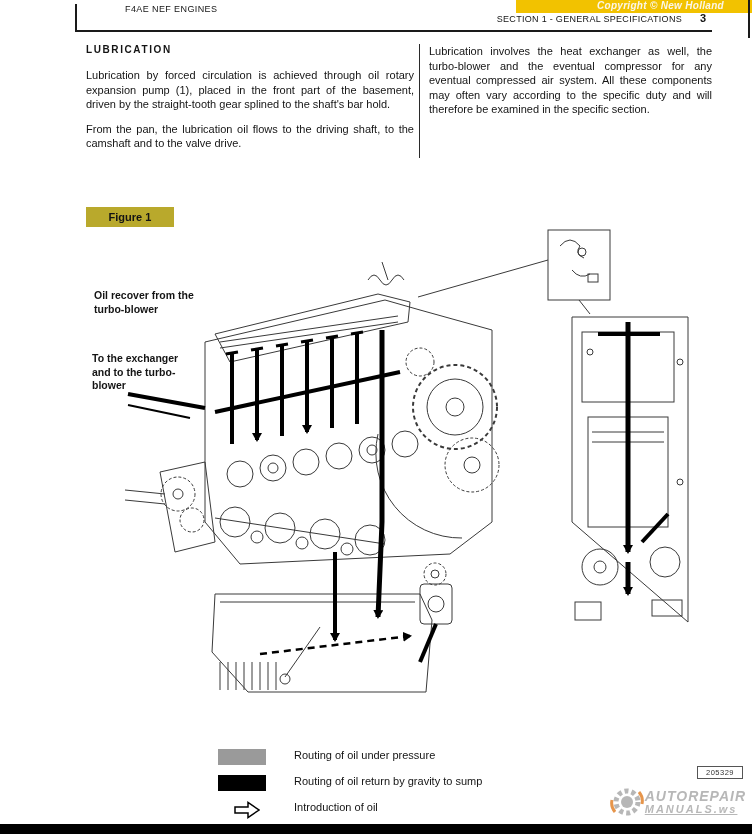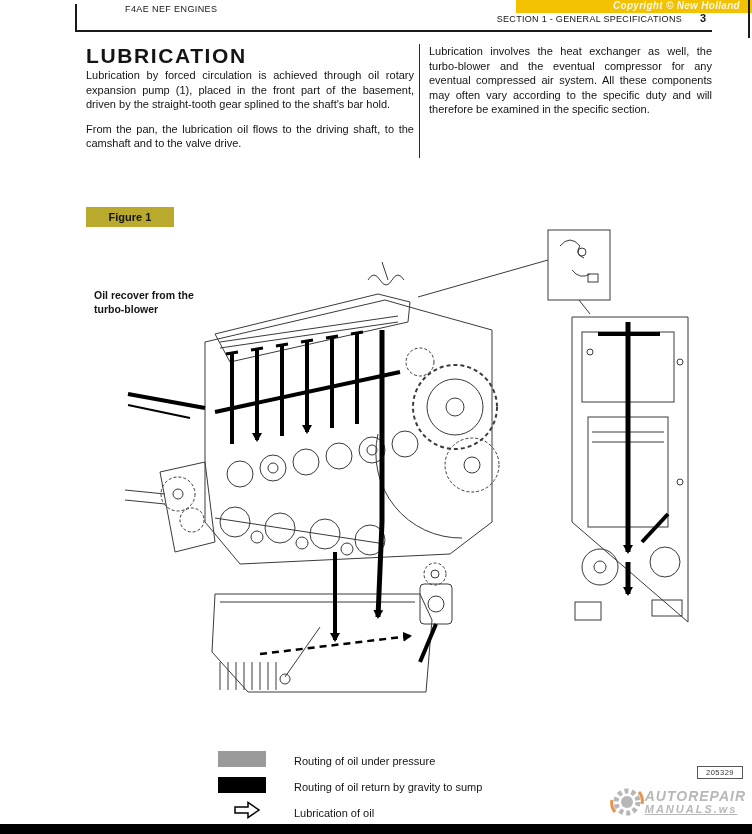--- a/index.html
+++ b/index.html
@@ -5,54 +5,54 @@
   html,body { margin:0; padding:0; background:#d9d9d9; }
   .page {
     position:relative; width:752px; height:834px; margin:0 auto;
     background:#ffffff; overflow:hidden;
     font-family:"Liberation Sans", sans-serif; color:#141414;
   }
   
   .copyright-banner {
     position:absolute; top:0; right:0; width:236px; height:13px;
     background:#f2c200; color:#fbf6e8; font-size:10px; font-weight:bold;
-    font-style:italic; line-height:12px; text-align:right; padding:0 12px;
+    font-style:italic; line-height:12px; text-align:right; padding:0 28px;
     box-sizing:border-box; letter-spacing:0.3px;
   }
   .right-tick { position:absolute; right:2px; top:0; width:2px; height:38px; background:#1a1a1a; }
   .left-tick  { position:absolute; left:75px; top:4px; width:2px; height:26px; background:#1a1a1a; }
 
   
   .header-left  { position:absolute; top:4px; left:86px;  font-size:9px; letter-spacing:0.4px;padding-left:39px; }
   .header-right { position:absolute; top:14px; right:70px; font-size:9px; letter-spacing:0.3px; }
   .page-number  { position:absolute; top:12px; right:46px; font-size:11px; font-weight:bold; }
   .header-rule  { position:absolute; top:30px; left:75px; width:637px; border-top:2px solid #1a1a1a; }
 
   
-  .article-title { position:absolute; left:86px; top:44px; font-size:21px; font-weight:bold; letter-spacing:1.6px; }
+  .article-title { position:absolute; left:86px; top:44px; font-size:10px; font-weight:bold; letter-spacing:1.6px; }
   .left-col  { position:absolute; left:86px;  top:68px; width:328px; font-size:11px; line-height:1.32; text-align:justify; }
   .left-col p { margin:0 0 10px 0; }
   .column-divider { position:absolute; left:419px; top:44px; height:114px; border-left:1px solid #2a2a2a; }
   .right-col { position:absolute; left:429px; top:44px; width:283px; font-size:11px; line-height:1.32; text-align:justify; }
   .right-col p { margin:0; }
 
   
   .figure-label {
     position:absolute; left:86px; top:207px; width:88px; height:20px;
     background:#b9a92c; color:#141414; font-weight:bold; font-size:11px;
     text-align:center; line-height:20px;
   }
   .callout { position:absolute; font-size:10.5px; font-weight:bold; line-height:1.3; }
   .callout-top    { left:94px; top:289px; width:112px; }
   .callout-bottom { left:92px; top:352px; width:100px; }
   .engine-diagram { position:absolute; left:120px; top:222px; }
 
   
   .legend { position:absolute; left:218px; top:749px; width:420px; }
-  .legend-row { display:flex; align-items:flex-end; margin-bottom:8px; height:18px; }
+  .legend-row { display:flex; align-items:flex-start; margin-bottom:8px; height:18px; }
   .legend-key { width:62px; display:flex; align-items:center; }
   .legend-swatch { width:48px; height:16px; }
   .legend-swatch.gray  { background:#9a9a9a; }
   .legend-swatch.black { background:#000000; }
   .legend-arrow { margin-left:16px; }
   .legend-label { font-size:11px; margin-left:14px; }
 
   .figure-ref {
     position:absolute; left:697px; top:766px; width:46px; height:13px;
     border:1px solid #555; font-size:7.5px; line-height:12px; text-align:center;
@@ -90,20 +90,21 @@
 
   <div class="column-divider"></div>
 
   <div class="right-col">
     <p>Lubrication involves the heat exchanger as well, the turbo-blower and the eventual compressor for any eventual compressed air  system. All these components may often vary according to the specific duty and will therefore be examined in the specific section.</p>
   </div>
 
   <div class="figure-label">Figure 1</div>
 
   <div class="callout callout-top">Oil recover from the turbo-blower</div>
+  <div class="callout callout-bottom">To the exchanger and to the turbo-blower</div>
 
   <svg class="engine-diagram" width="600" height="515" viewBox="0 0 600 515">
     <defs>
       <marker id="arr" markerWidth="10" markerHeight="10" refX="7" refY="5" orient="auto" markerUnits="userSpaceOnUse">
         <path d="M0,0 L0,10 L9,5 Z" fill="#000"></path>
       </marker>
     </defs>
 
     <g stroke="#3a3a3a" fill="none" stroke-width="1">
 
@@ -245,21 +246,21 @@
           <span class="legend-swatch black"></span>
         </span>
       <span class="legend-label">Routing of oil return by gravity to sump</span>
     </div>
     <div class="legend-row">
       <span class="legend-key">
         <svg class="legend-arrow" width="26" height="18" viewBox="0 0 26 18">
           <path d="M1,6 H14 V1.5 L25,9 L14,16.5 V12 H1 Z" fill="#ffffff" stroke="#000" stroke-width="1.5"></path>
         </svg>
       </span>
-      <span class="legend-label">Lubrication of oil</span>
+      <span class="legend-label">Introduction of oil</span>
     </div>
   </div>
 
   <div class="figure-ref">205329</div>
 
   <div class="watermark">
     <svg width="36" height="36" viewBox="0 0 36 36">
       <circle cx="18" cy="18" r="11" fill="none" stroke="#a6a6a6" stroke-width="5" stroke-dasharray="4 3"></circle>
       <circle cx="18" cy="18" r="6" fill="#a6a6a6"></circle>
       <path d="M30,8 A14,14 0 0 1 33,20" stroke="#e07b1f" stroke-width="3" fill="none"></path>

